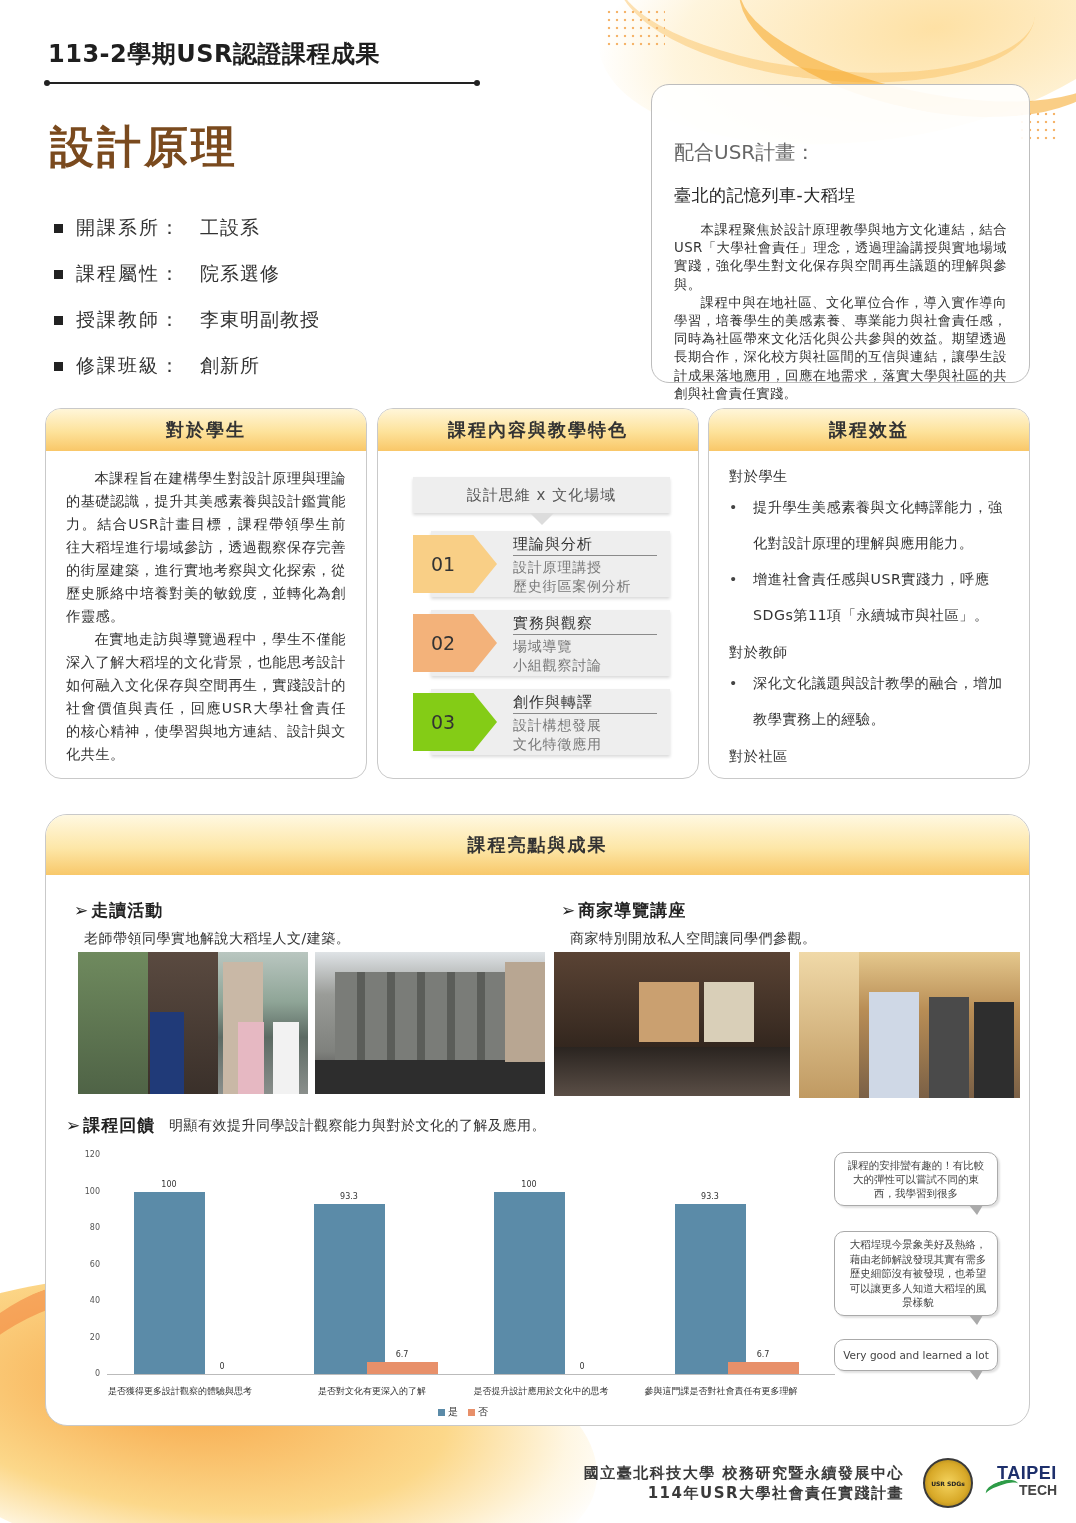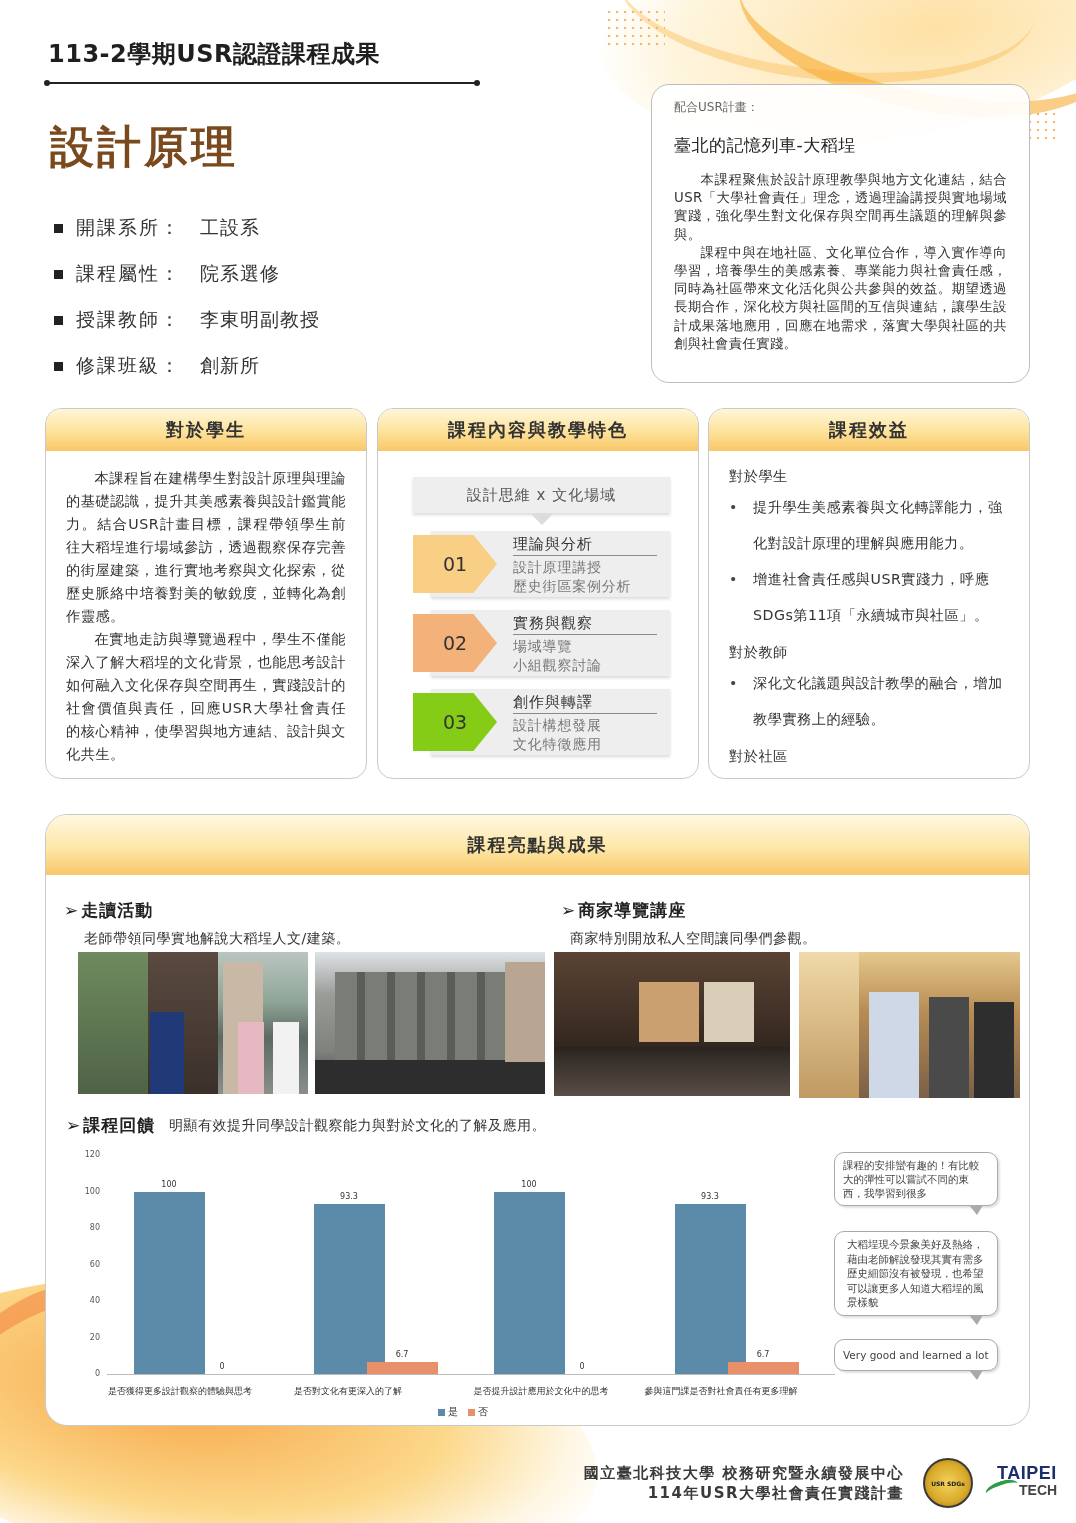--- a/index.html
+++ b/index.html
@@ -73,21 +73,21 @@
   .info-row .sq { width: 9px; height: 9px; background: #222; margin-right: 13px; }
   .info-row .k { width: 124px; letter-spacing: 2px; }
   .info-row .v { letter-spacing: 1px; }
 
   
   .usr-box {
     position: absolute; left: 651px; top: 84px; width: 379px; height: 299px;
     border: 1.5px solid #bdbdbd; border-radius: 18px; background: rgba(255,255,255,0.92);
     padding: 14px 22px 10px 22px;
   }
-  .usr-label { font-size: 12px; color: #666; }
+  .usr-label { font-size: 20px; color: #666; margin-top: 40px; }
   .usr-plan { font-size: 17px; color: #222; margin-top: 18px; letter-spacing: 0.5px; }
   .usr-text { font-size: 13.3px; line-height: 18.2px; color: #333; margin-top: 14px; text-align: justify; letter-spacing: 0.4px; }
   .usr-text p { text-indent: 2em; }
 
   
   .card {
     position: absolute; top: 408px; height: 371px;
     border: 1.5px solid #c9c9c9; border-radius: 16px; background: #fff; overflow: hidden;
   }
   .card-head {
@@ -113,21 +113,21 @@
     border-left: 12px solid transparent; border-right: 12px solid transparent; border-top: 12px solid #dcdcdc;
   }
   .step { position: absolute; left: 35px; width: 257px; height: 66px; }
   .step .bg {
     position: absolute; left: 18px; top: 0; width: 239px; height: 66px;
     background: #eeeeee; box-shadow: 0 2px 3px rgba(0,0,0,0.15);
   }
   .step .num {
     position: absolute; left: 0; top: 4px; width: 84px; height: 58px;
     clip-path: polygon(0 0, 72% 0, 100% 50%, 72% 100%, 0 100%);
-    display: flex; align-items: center; padding-left: 30px;
+    display: flex; align-items: center; padding-left: 18px;
     font-size: 19px; color: #333;
   }
   .step .ttl { position: absolute; left: 100px; top: 4px; width: 144px; font-size: 15px; color: #333; border-bottom: 1px solid #8a8a8a; padding-bottom: 1px; letter-spacing: 1px; }
   .step .sub { position: absolute; left: 100px; font-size: 14px; color: #777; letter-spacing: 0.8px; }
 
   .benefit { padding: 12px 18px 0 20px; font-size: 14.2px; color: #333; letter-spacing: 0.5px; }
   .benefit .grp { margin-bottom: 6px; }
   .benefit .grp-t { line-height: 26px; }
   .benefit ul { list-style: none; }
   .benefit li { position: relative; padding-left: 24px; line-height: 36px; }
@@ -156,21 +156,21 @@
   .chart .blab { position: absolute; font-size: 8px; color: #333; text-align: center; width: 40px; }
   .chart .xlab { position: absolute; top: 240px; font-size: 9px; color: #333; text-align: center; width: 180px; }
   .chart .legend { position: absolute; left: 378px; top: 260px; font-size: 10px; color: #333; display: flex; gap: 10px; }
   .chart .legend span.sw { display: inline-block; width: 7px; height: 7px; margin-right: 3px; vertical-align: middle; }
 
   
   .bubble {
     position: absolute; left: 834px; width: 164px;
     border: 1.5px solid #aaa; border-radius: 10px; background: #fff;
     box-shadow: 2px 2px 2px rgba(0,0,0,0.12);
-    font-size: 10.5px; line-height: 14px; color: #444; 
+    font-size: 10.5px; line-height: 14px; color: #444; text-align: center;
     padding: 5px 8px;
   }
   .bubble::after {
     content: ""; position: absolute; right: 14px; bottom: -10px;
     border-left: 8px solid transparent; border-right: 6px solid transparent; border-top: 10px solid #aaa;
   }
 
   
   .footer-text { position: absolute; right: 172px; top: 1463px; text-align: right; font-size: 15px; font-weight: bold; color: #3a3a3a; letter-spacing: 1.5px; line-height: 20px; }
   .seal {
@@ -292,21 +292,21 @@
         <li>注入文化創新能量，活化在地文化資源，帶動文化認同感與地方永續發展。</li>
       </ul>
     </div>
   </div>
 </div>
 
 <div class="hl">
   <div class="hl-head">課程亮點與成果</div>
 </div>
 
-<div class="sub-h" style="left:64px; top:899px;">
+<div class="sub-h" style="left:74px; top:899px;">
   <span class="arr">➢</span><span>走讀活動</span>
 </div>
 <div class="sub-d" style="left:84px; top:930px;">老師帶領同學實地解說大稻埕人文/建築。</div>
 
 <div class="sub-h" style="left:561px; top:899px;">
   <span class="arr">➢</span><span>商家導覽講座</span>
 </div>
 <div class="sub-d" style="left:570px; top:930px;">商家特別開放私人空間讓同學們參觀。</div>
 
 <div class="photo" style="left:78px; top:952px; width:230px; height:142px; background:linear-gradient(180deg,#b9c6c0 0%,#8fa597 35%,#5c6a63 60%,#8a8f8c 100%);" title="走讀活動-老師解說">
@@ -361,21 +361,21 @@
   <div class="bar" style="left:434px; top:47px; width:71px; height:182px; background:#5b8ba8;"></div>
   <div class="blab" style="left:449px; top:35px;">100</div>
   <div class="blab" style="left:502px; top:217px;">0</div>
 
   <div class="bar" style="left:615px; top:59px; width:71px; height:170px; background:#5b8ba8;"></div>
   <div class="bar" style="left:668px; top:217px; width:71px; height:12px; background:#e8906a;"></div>
   <div class="blab" style="left:630px; top:47px;">93.3</div>
   <div class="blab" style="left:683px; top:205px;">6.7</div>
 
   <div class="xlab" style="left:30px;">是否獲得更多設計觀察的體驗與思考</div>
-  <div class="xlab" style="left:198px;">是否對文化有更深入的了解</div>
+  <div class="xlab" style="left:222px;">是否對文化有更深入的了解</div>
   <div class="xlab" style="left:391px;">是否提升設計應用於文化中的思考</div>
   <div class="xlab" style="left:571px;">參與這門課是否對社會責任有更多理解</div>
 
   <div class="legend">
     <span><span class="sw" style="background:#5b8ba8;"></span><span>是</span></span>
     <span><span class="sw" style="background:#e8906a;"></span><span>否</span></span>
   </div>
 </div>
 
 <div class="bubble" style="top:1152px;">課程的安排蠻有趣的！有比較大的彈性可以嘗試不同的東西，我學習到很多</div>

